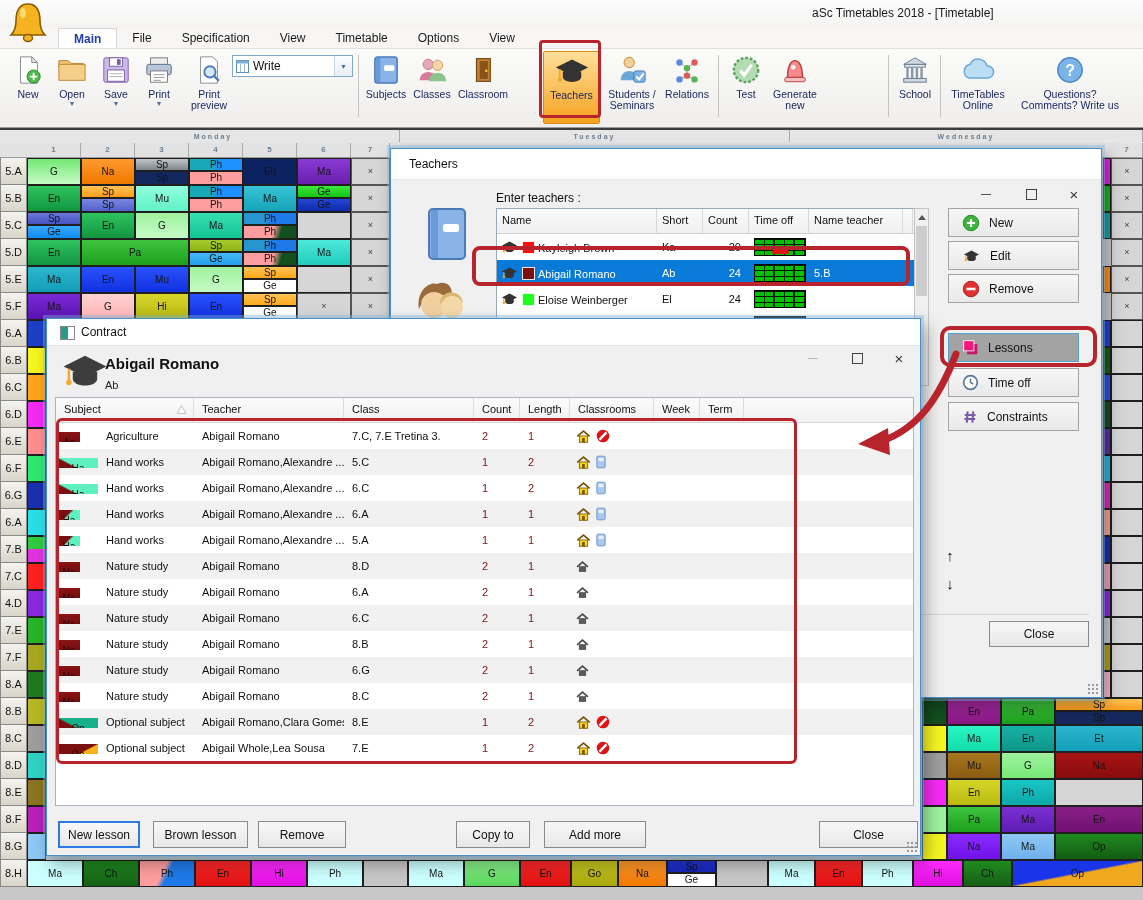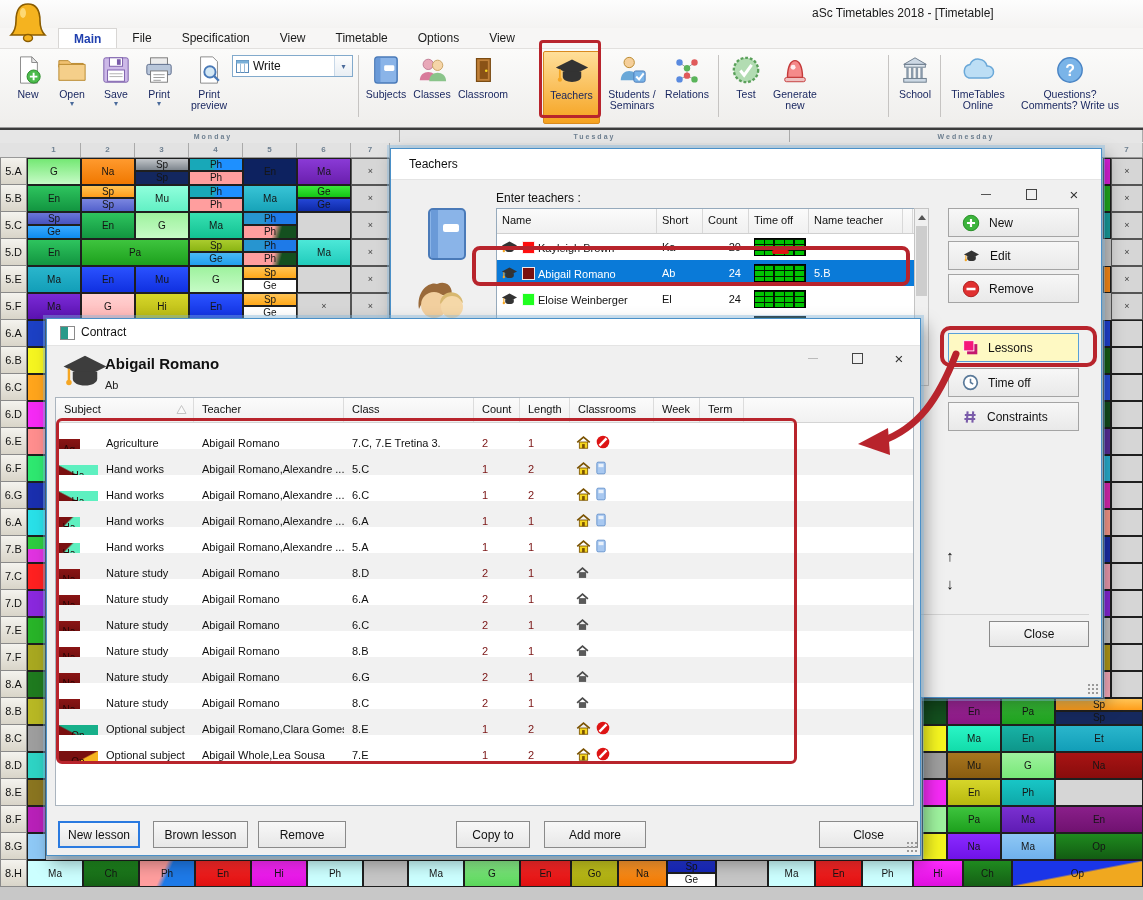--- a/index.html
+++ b/index.html
@@ -78,41 +78,41 @@
            background-image:repeating-linear-gradient(90deg,transparent 0 8.5px,#001a00 8.5px 10px),
                             repeating-linear-gradient(0deg,transparent 0 4.3px,#001a00 4.3px 5.4px)}
   .timeoff i{position:absolute;left:17px;bottom:1px;width:17px;height:4px;background:#e01414;border-radius:2px}
   .scrollbar{position:absolute;left:523px;top:59px;width:15px;height:178px;background:#f0f0f0;border:1px solid #c4c4c4;box-sizing:border-box}
   .sbtn{height:16px;background:#f0f0f0;display:flex;align-items:center;justify-content:center}
   .sbtn b{width:0;height:0;border-left:4px solid transparent;border-right:4px solid transparent;border-bottom:5px solid #555}
   .sthumb{margin:1px;height:70px;background:#cdcdcd}
   .sideBtn{position:absolute;left:557px;width:131px;height:29px;background:linear-gradient(#f7f7f7,#e9e9e9);
            border:1px solid #a4a4a4;box-sizing:border-box;display:flex;align-items:center;gap:9px;
            padding-left:13px;font-size:12px;color:#111}
-  .sideBtn.hl{background:#fef9c3;border:1px solid #58a0d8}
+  .sideBtn.hl{background:#a3a3a3;border:1px solid #58a0d8}
   .movearrow{position:absolute;left:549px;width:20px;height:20px;font-size:15px;color:#111;text-align:center}
   .hr-line{position:absolute;left:10px;right:12px;top:465px;height:1px;background:#d4d4d4}
   .btn{background:linear-gradient(#f8f8f8,#e7e7e7);border:1px solid #8a8a8a;font-size:12px;color:#111;
        display:flex;align-items:center;justify-content:center;box-sizing:border-box}
   .uline::first-letter{text-decoration:underline}
   #teachers-close{position:absolute;left:598px;top:472px;width:100px;height:26px}
 
   
   #contract-dlg{left:46px;top:318px;width:875px;height:538px;z-index:10}
   #contract-dlg .dlg-title{height:26px;line-height:26px;padding-left:34px}
   .cd-icon{position:absolute;left:13px;top:7px;width:13px;height:12px;border:1px solid #8a8a8a;
            background:linear-gradient(90deg,#2a9a8a 55%,#fff 55%)}
   .cd-cap{position:absolute;left:12px;top:32px}
   .cd-name{position:absolute;left:58px;top:36px;font-size:15px;font-weight:bold;color:#111}
   .cd-short{position:absolute;left:58px;top:60px;font-size:11px;color:#222}
   .ctable{position:absolute;left:8px;top:78px;width:859px;height:409px;background:#fff;border:1px solid #aab4be;box-sizing:border-box}
   .chead{display:flex;height:24px;background:linear-gradient(#fbfbfb,#f1f1f1);border-bottom:1px solid #d4d4d4}
   .cth{font-size:11px;padding:5px 0 0 8px;border-right:1px solid #dcdcdc;box-sizing:border-box;position:relative;white-space:nowrap}
   .sortico{position:absolute;right:6px;top:6px}
-  .crow{display:flex;height:26px;align-items:flex-end}
+  .crow{display:flex;height:26px;align-items:center}
   .crow:nth-child(even){background:#f1f1f1}
   .cc{font-size:11px;padding-left:8px;box-sizing:border-box;white-space:nowrap;overflow:hidden}
   .cc.cnt{color:#7a1414}
   .cc.subj{position:relative;padding-left:50px}
   .chip{position:absolute;left:2px;top:2px;height:21px;display:flex;align-items:center;justify-content:center;
         font-size:10px;color:#2a0505}
   .cc.rooms{display:flex;gap:5px;align-items:center;padding-left:6px}
   .cbot{position:absolute;top:502px;height:27px}
 
   
@@ -145,21 +145,21 @@
     <div class="rowlbl" style="top:190px">6.A</div>
     <div class="rowlbl" style="top:217px">6.B</div>
     <div class="rowlbl" style="top:244px">6.C</div>
     <div class="rowlbl" style="top:271px">6.D</div>
     <div class="rowlbl" style="top:298px">6.E</div>
     <div class="rowlbl" style="top:325px">6.F</div>
     <div class="rowlbl" style="top:352px">6.G</div>
     <div class="rowlbl" style="top:379px">6.A</div>
     <div class="rowlbl" style="top:406px">7.B</div>
     <div class="rowlbl" style="top:433px">7.C</div>
-    <div class="rowlbl" style="top:460px">7.D</div>
+    <div class="rowlbl" style="top:460px">4.D</div>
     <div class="rowlbl" style="top:487px">7.E</div>
     <div class="rowlbl" style="top:514px">7.F</div>
     <div class="rowlbl" style="top:541px">8.A</div>
     <div class="rowlbl" style="top:568px">8.B</div>
     <div class="rowlbl" style="top:595px">8.C</div>
     <div class="rowlbl" style="top:622px">8.D</div>
     <div class="rowlbl" style="top:649px">8.E</div>
     <div class="rowlbl" style="top:676px">8.F</div>
     <div class="rowlbl" style="top:703px">8.G</div>
     <div class="rowlbl" style="top:730px">8.H</div>

